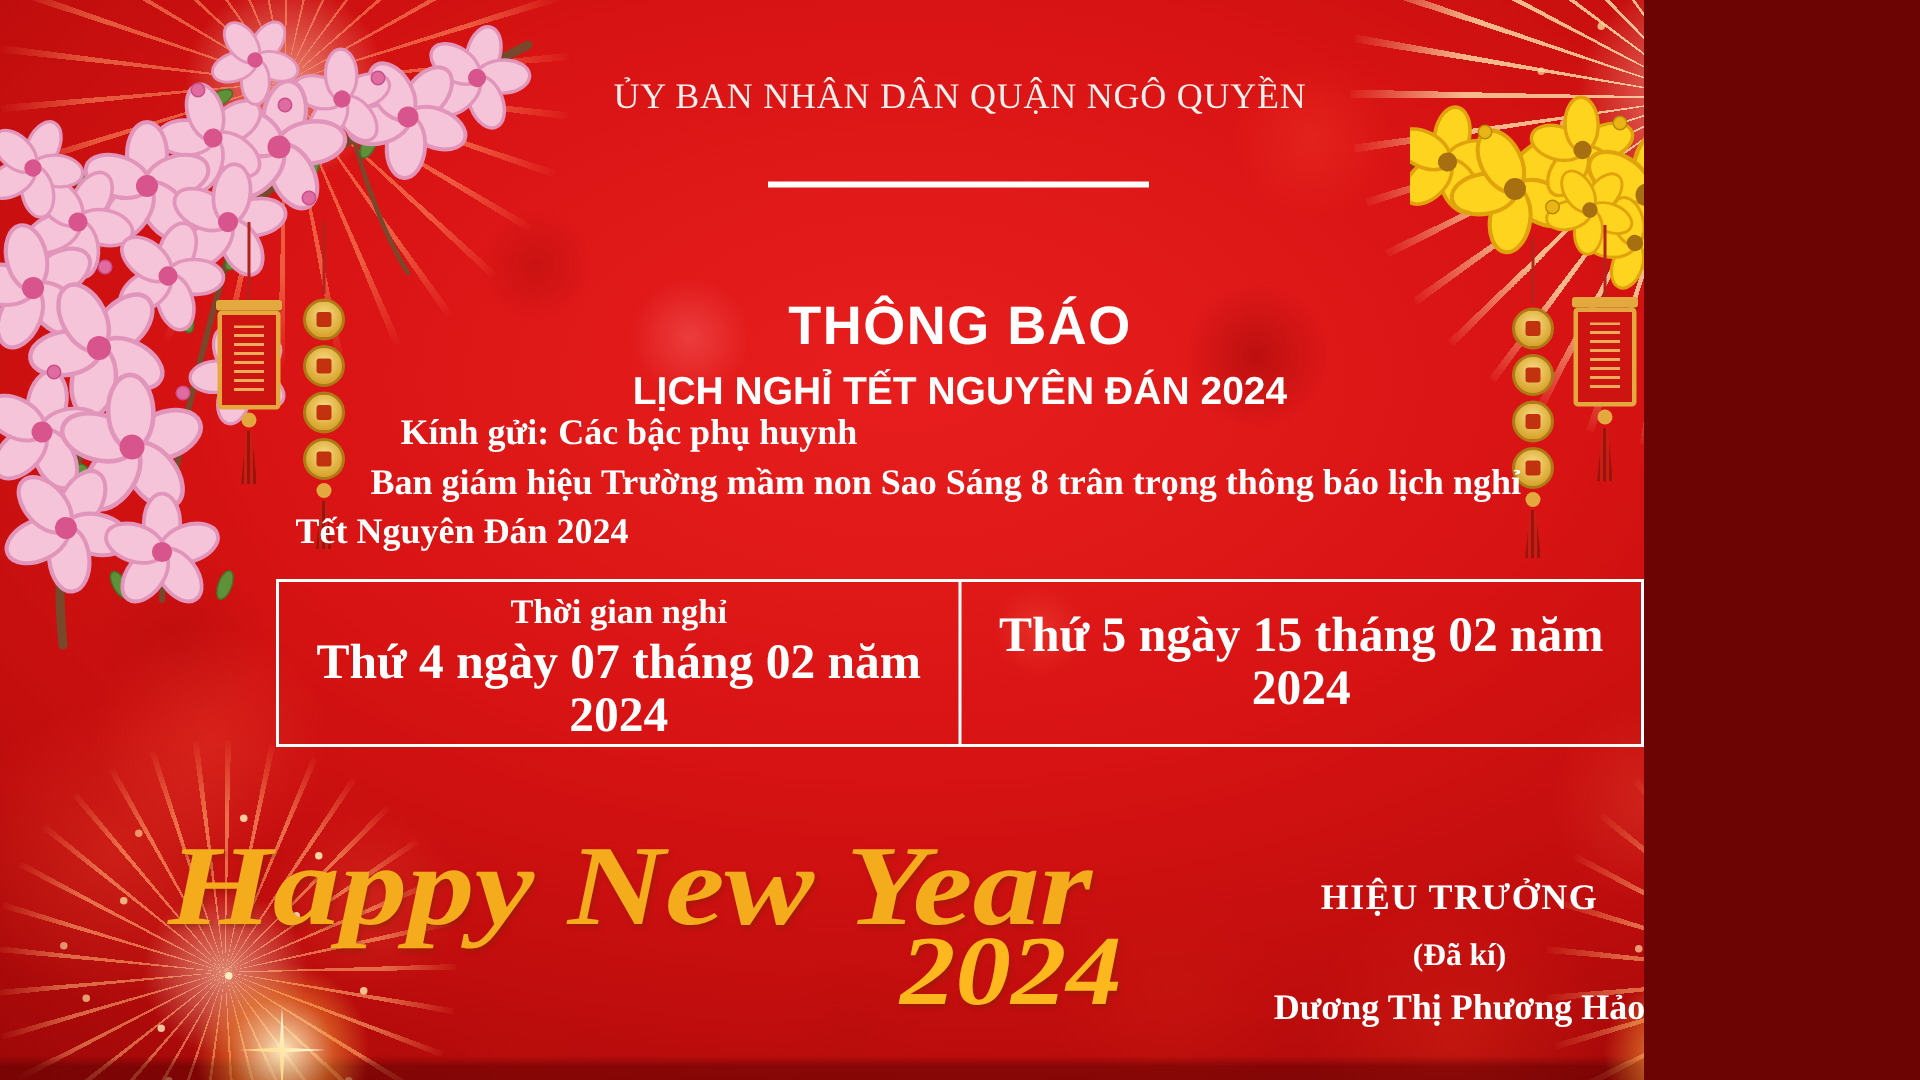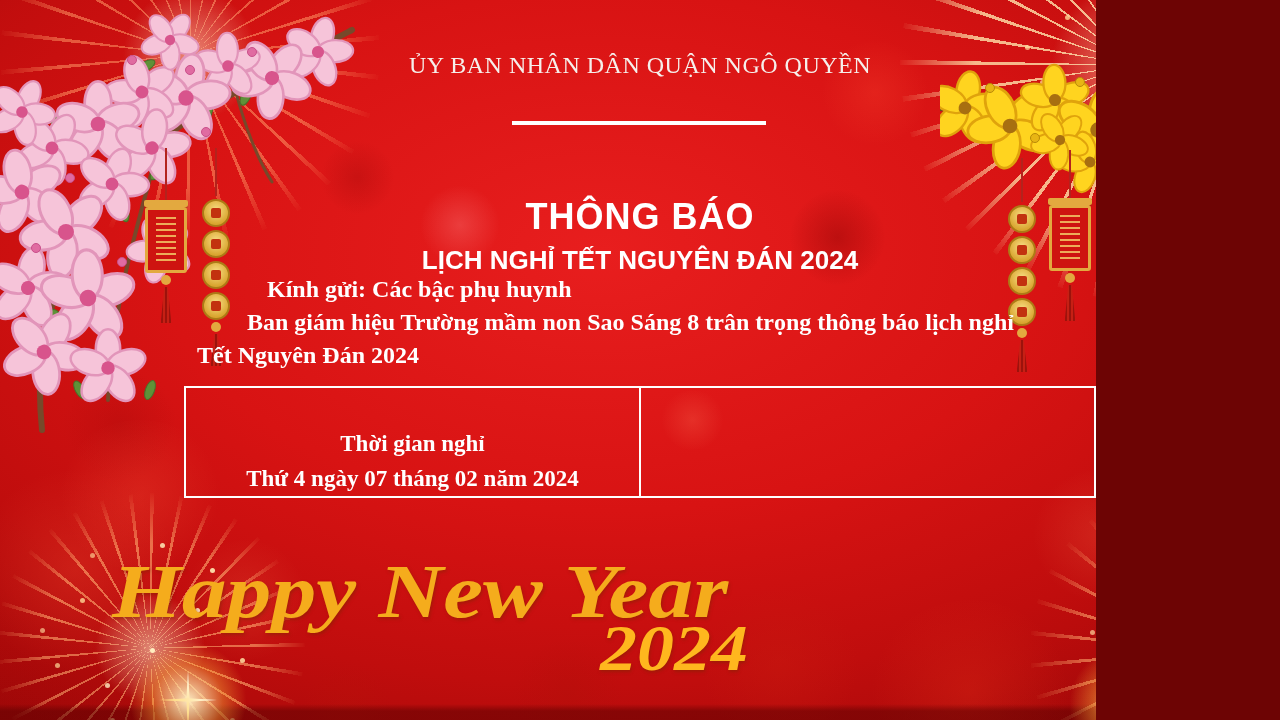--- a/index.html
+++ b/index.html
@@ -66,23 +66,23 @@
   .sub-title{top:245px;font-size:26px;font-weight:bold;font-family:"Liberation Sans","DejaVu Sans",sans-serif;}
   .body-line{font-size:24px;font-weight:bold;}
   .greeting{left:247px;top:276px;margin-left:20px;}
   .body1{left:247px;top:309px;}
   .body2{left:197px;top:342px;}
   
   .sched{position:absolute;z-index:5;left:184px;top:386px;width:912px;height:112px;
     border:2px solid #fff;display:flex;box-sizing:border-box;}
   .sched-cell{flex:1;display:flex;flex-direction:column;justify-content:center;text-align:center;
     color:#fff;font-weight:bold;line-height:35px;}
-  .sched-cell:first-child{border-right:2px solid #fff;justify-content:flex-end;}
+  .sched-cell:first-child{border-right:2px solid #fff;}
   .cell-title{font-size:23px;}
-  .cell-date{font-size:23px;}
+  .cell-date{font-size:33px;}
   .cell-note{font-size:23px;}
   .wishes{top:526px;font-size:24px;font-weight:bold;font-style:italic;letter-spacing:.3px;}
   .hny{left:112px;top:548px;font-size:76px;font-style:italic;font-weight:bold;color:#f5ac1c;
     transform:scaleX(1.18);transform-origin:left top;text-shadow:1px 2px 3px rgba(120,40,0,.45);}
   .hny-year{left:600px;top:610px;font-size:66px;font-style:italic;font-weight:bold;color:#ffb71e;
     transform:scaleX(1.12);transform-origin:left top;text-shadow:1px 2px 3px rgba(120,40,0,.45);}
   .sig{position:absolute;z-index:5;left:845px;top:586px;width:256px;text-align:center;color:#fff;font-weight:bold;}
   .sig-title{font-size:24px;letter-spacing:1px;}
   .sig-signed{font-size:21px;margin-top:11px;}
   .sig-name{font-size:24px;margin-top:10px;}
@@ -319,21 +319,27 @@
   <div class="txt body-line greeting">Kính gửi: Các bậc phụ huynh</div>
   <div class="txt body-line body1">Ban giám hiệu Trường mầm non Sao Sáng 8 trân trọng thông báo lịch nghỉ</div>
   <div class="txt body-line body2">Tết Nguyên Đán 2024</div>
 
   <div class="sched">
     <div class="sched-cell">
       <div class="cell-title">Thời gian nghỉ</div>
       <div class="cell-date">Thứ 4 ngày 07 tháng 02 năm 2024</div>
     </div>
     <div class="sched-cell">
+      <div class="cell-date">Thứ 5 ngày 15 tháng 02 năm 2024</div>
     </div>
   </div>
 
 
   <div class="txt hny">Happy New Year</div>
   <div class="txt hny-year">2024</div>
 
+  <div class="sig">
+    <div class="sig-title">HIỆU TRƯỞNG</div>
+    <div class="sig-signed">(Đã kí)</div>
+    <div class="sig-name">Dương Thị Phương Hảo</div>
+  </div>
 
 </div>
 
 </body></html>

